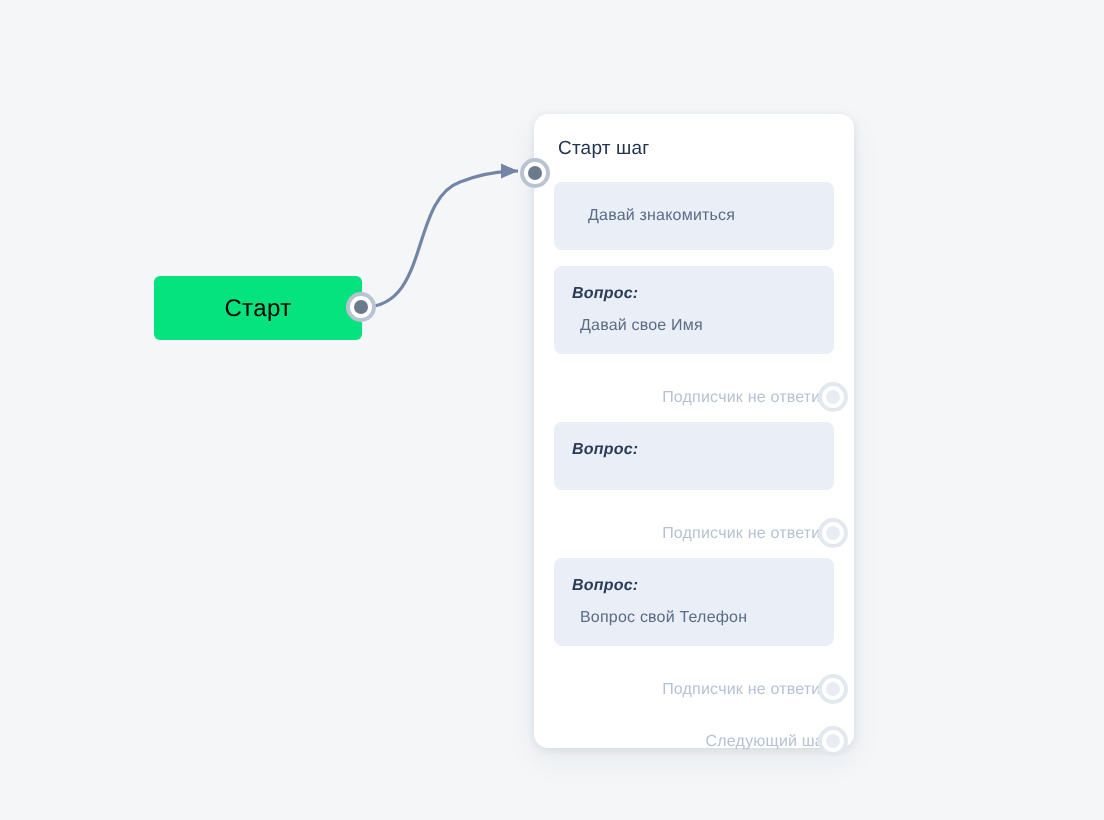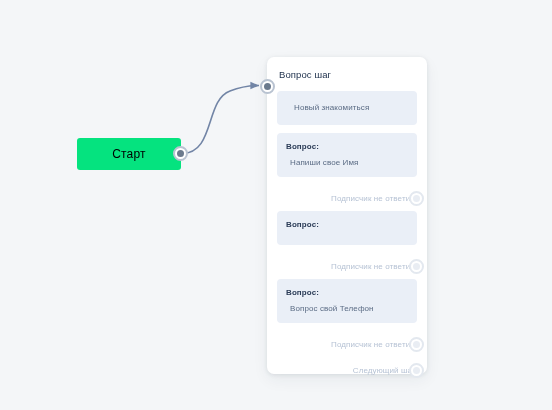--- a/index.html
+++ b/index.html
@@ -119,20 +119,21 @@
     padding: 9px 9px;
     box-sizing: border-box;
     margin-bottom: 8px;
   }
   .bubble .bubble-heading {
     font-size: 8px;
     font-weight: bold;
     color: #2b3c57;
     margin-bottom: 7px;
     letter-spacing: 0.1px;
+    font-style: italic;
   }
   .bubble .bubble-text {
     font-size: 8px;
     color: #5a6b84;
     line-height: 1.25;
     padding-left: 4px;
     letter-spacing: 0.1px;
   }
   .bubble.plain {
     padding: 12px 9px;
@@ -181,29 +182,29 @@
 
   <div id="start-node">
     <span class="start-label">Старт</span>
   </div>
   <div id="start-out-handle" class="handle"></div>
 
   <div id="step-card">
 
     <div id="card-in-handle" class="handle"></div>
 
-    <div class="card-title">Вопрос шаг</div>
+    <div class="card-title">Старт шаг</div>
 
     <div class="bubble plain">
-      <div class="bubble-text">Новый знакомиться</div>
+      <div class="bubble-text">Давай знакомиться</div>
     </div>
 
     <div class="bubble">
       <div class="bubble-heading">Вопрос:</div>
-      <div class="bubble-text">Напиши свое Имя</div>
+      <div class="bubble-text">Давай свое Имя</div>
     </div>
 
     <div class="out-row-wrap">
       <div class="out-row">
         <span class="out-label">Подписчик не ответил</span>
         <span class="handle light" style="top:6px;"></span>
       </div>
     </div>
 
     <div class="bubble">

